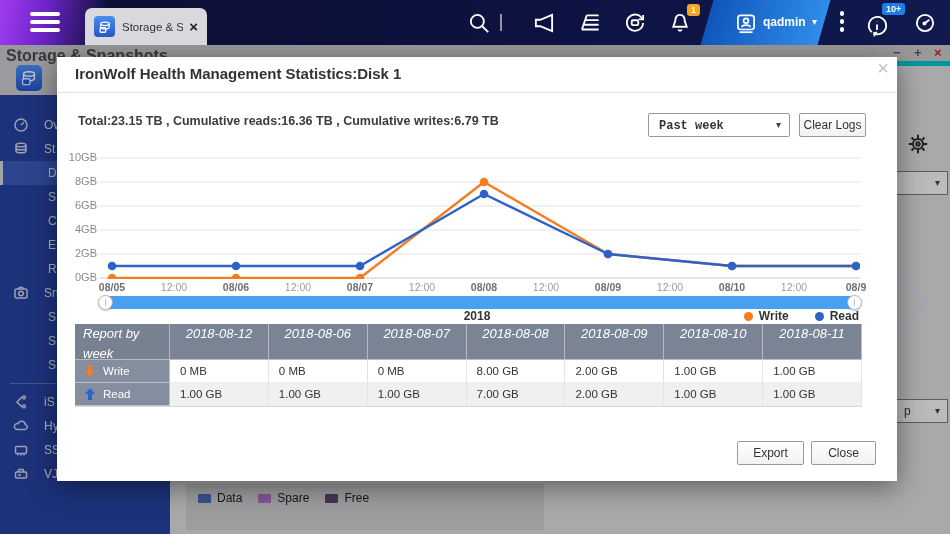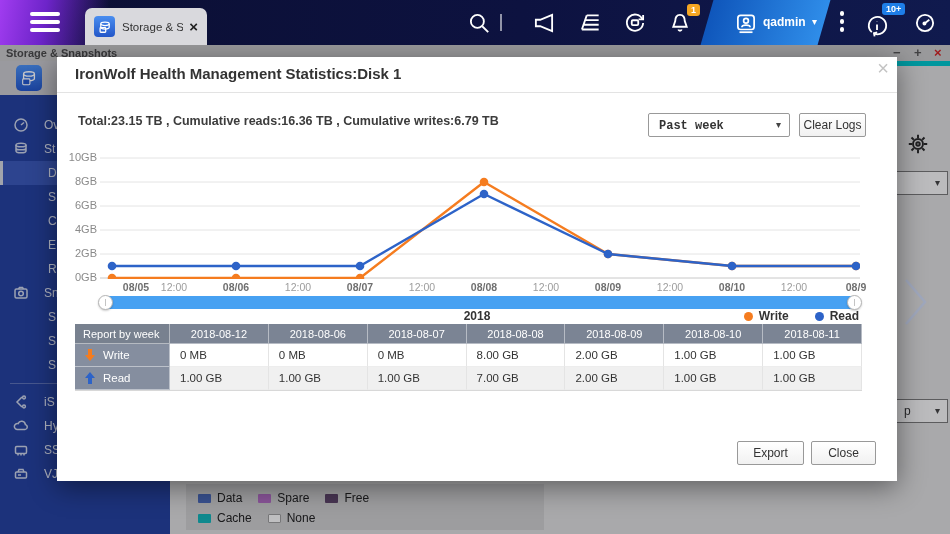--- a/index.html
+++ b/index.html
@@ -26,21 +26,21 @@
            padding:1px 4px; line-height:10px; }
   #user-wedge { position:absolute; left:707px; top:0; width:117px; height:45px;
                 background:linear-gradient(90deg,#0f56bb,#2f8de9); transform:skewX(-16deg); }
   #user-name { position:absolute; left:763px; top:15px; color:#fff; font-size:12px; font-weight:bold; }
   #user-caret { position:absolute; left:812px; top:16px; color:#fff; font-size:10px; }
   #dots-icon { position:absolute; left:838px; top:11px; width:8px; height:24px; }
   #dots-icon i { display:block; width:4.5px; height:4.5px; border-radius:50%; background:#fff; margin:0 auto 3.5px; }
 
   
   #titlebar { position:absolute; left:0; top:45px; width:950px; height:16px; background:#c4c4c4; z-index:1; }
-  #titlebar-text { position:absolute; left:6px; top:2px; font-size:11px; font-weight:bold; color:#4a4a4a; }
+  #titlebar-text { position:absolute; left:6px; top:2px; font-size:16px; font-weight:bold; color:#4a4a4a; }
   .win-ctrl { position:absolute; top:0; font-size:13px; font-weight:bold; color:#555; line-height:16px; }
 
   
   #bg-window { position:absolute; left:0; top:61px; width:950px; height:473px; background:#d9d9d9; z-index:1; }
   #sidebar { position:absolute; left:0; top:0; width:170px; height:473px; background:#25409b; }
   #app-strip { position:absolute; left:0; top:0; width:170px; height:34px; background:#c6c6ca; }
   #app-icon { position:absolute; left:16px; top:4px; width:26px; height:26px; border-radius:5px;
               background:linear-gradient(#4a8ef0,#2356c8); display:flex; align-items:center; justify-content:center; }
   #sidebar-items { position:absolute; left:0; top:52px; width:170px; }
   .side-item { position:relative; height:24px; display:flex; align-items:center; color:#dfe4f2; font-size:12px; }
@@ -97,22 +97,22 @@
   #year-label { position:absolute; left:0; top:252px; width:840px; text-align:center; font-size:12px;
                 font-weight:bold; color:#333; }
   #modal-legend { position:absolute; right:38px; top:252px; display:flex; align-items:center; }
   .ml-item { display:flex; align-items:center; margin-left:26px; }
   .ml-dot { width:9px; height:9px; border-radius:50%; margin-right:6px; }
   .ml-label { font-size:12px; font-weight:bold; color:#333; }
 
   
   #iw-table { position:absolute; left:18px; top:267px; width:787px; display:grid;
               grid-template-columns:95px repeat(7,1fr); border-bottom:1px solid #d8d8d8; }
-  .th { background:#7b8494; color:#fff; font-size:11px; height:20px; line-height:20px; text-align:center;
-        border-right:1px solid rgba(255,255,255,0.45); border-bottom:1px solid rgba(255,255,255,0.45); }
+  .th { background:#7b8494; color:#fff; font-size:13px; height:36px; line-height:20px; text-align:center;
+        border-right:1px solid rgba(255,255,255,0.45); border-bottom:1px solid rgba(255,255,255,0.45);font-style:italic; }
   .th.corner { text-align:left; padding-left:8px; background:#78818f; }
   .rl { background:#858e9f; color:#fff; font-size:11.5px; height:23px; line-height:23px; padding-left:10px;
         border-right:1px solid rgba(255,255,255,0.45); border-bottom:1px solid rgba(255,255,255,0.45);
         display:flex; align-items:center; }
   .rl .row-arrow { margin-right:8px; display:inline-flex; }
   .td { font-size:11.5px; color:#333; height:23px; line-height:23px; padding-left:10px;
         border-right:1px solid #e4e4e4; border-bottom:1px solid #ededed; }
 </style>
 </head>
 <body>
@@ -230,30 +230,20 @@
             <span class="dl-swatch" style="background: rgb(74, 104, 181);"></span>
             <span class="dl-label">Data</span>
           </span>
           <span class="dl-item">
             <span class="dl-swatch" style="background: rgb(176, 108, 192);"></span>
             <span class="dl-label">Spare</span>
           </span>
           <span class="dl-item">
             <span class="dl-swatch" style="background: rgb(93, 68, 104);"></span>
             <span class="dl-label">Free</span>
-          </span>
-        </div>
-        <div class="dl-row">
-          <span class="dl-item">
-            <span class="dl-swatch" style="background: rgb(20, 176, 180);"></span>
-            <span class="dl-label">Cache</span>
-          </span>
-          <span class="dl-item">
-            <span class="dl-swatch" style="background: rgb(245, 245, 245); border: 1px solid rgb(153, 153, 153);"></span>
-            <span class="dl-label">None</span>
           </span>
         </div>
       </div>
   </div>
 
   <div id="titlebar">
     <span id="titlebar-text">Storage &amp; Snapshots</span>
     <span class="win-ctrl" style="left:893px;">−</span>
     <span class="win-ctrl" style="left:914px;">+</span>
     <span class="win-ctrl" style="left:934px; color:#c22;">×</span>
@@ -364,21 +354,21 @@
         <polyline points="12,114 136,114 260,114 384,42 508,102 632,114 756,114" fill="none" stroke="#2d63c8" stroke-width="2.4" stroke-linejoin="round"></polyline>
         <circle cx="12" cy="114" r="4.3" fill="#2d63c8"></circle>
         <circle cx="136" cy="114" r="4.3" fill="#2d63c8"></circle>
         <circle cx="260" cy="114" r="4.3" fill="#2d63c8"></circle>
         <circle cx="384" cy="42" r="4.3" fill="#2d63c8"></circle>
         <circle cx="508" cy="102" r="4.3" fill="#2d63c8"></circle>
         <circle cx="632" cy="114" r="4.3" fill="#2d63c8"></circle>
         <circle cx="756" cy="114" r="4.3" fill="#2d63c8"></circle>
       </svg>
     <div id="xlabels">
-        <span class="xl-date" style="left: 12px; margin-left: 24px;">08/05</span>
+        <span class="xl-date" style="left: 12px;">08/05</span>
         <span class="xl-time" style="left: 74px;">12:00</span>
         <span class="xl-date" style="left: 136px;">08/06</span>
         <span class="xl-time" style="left: 198px;">12:00</span>
         <span class="xl-date" style="left: 260px;">08/07</span>
         <span class="xl-time" style="left: 322px;">12:00</span>
         <span class="xl-date" style="left: 384px;">08/08</span>
         <span class="xl-time" style="left: 446px;">12:00</span>
         <span class="xl-date" style="left: 508px;">08/09</span>
         <span class="xl-time" style="left: 570px;">12:00</span>
         <span class="xl-date" style="left: 632px;">08/10</span>

